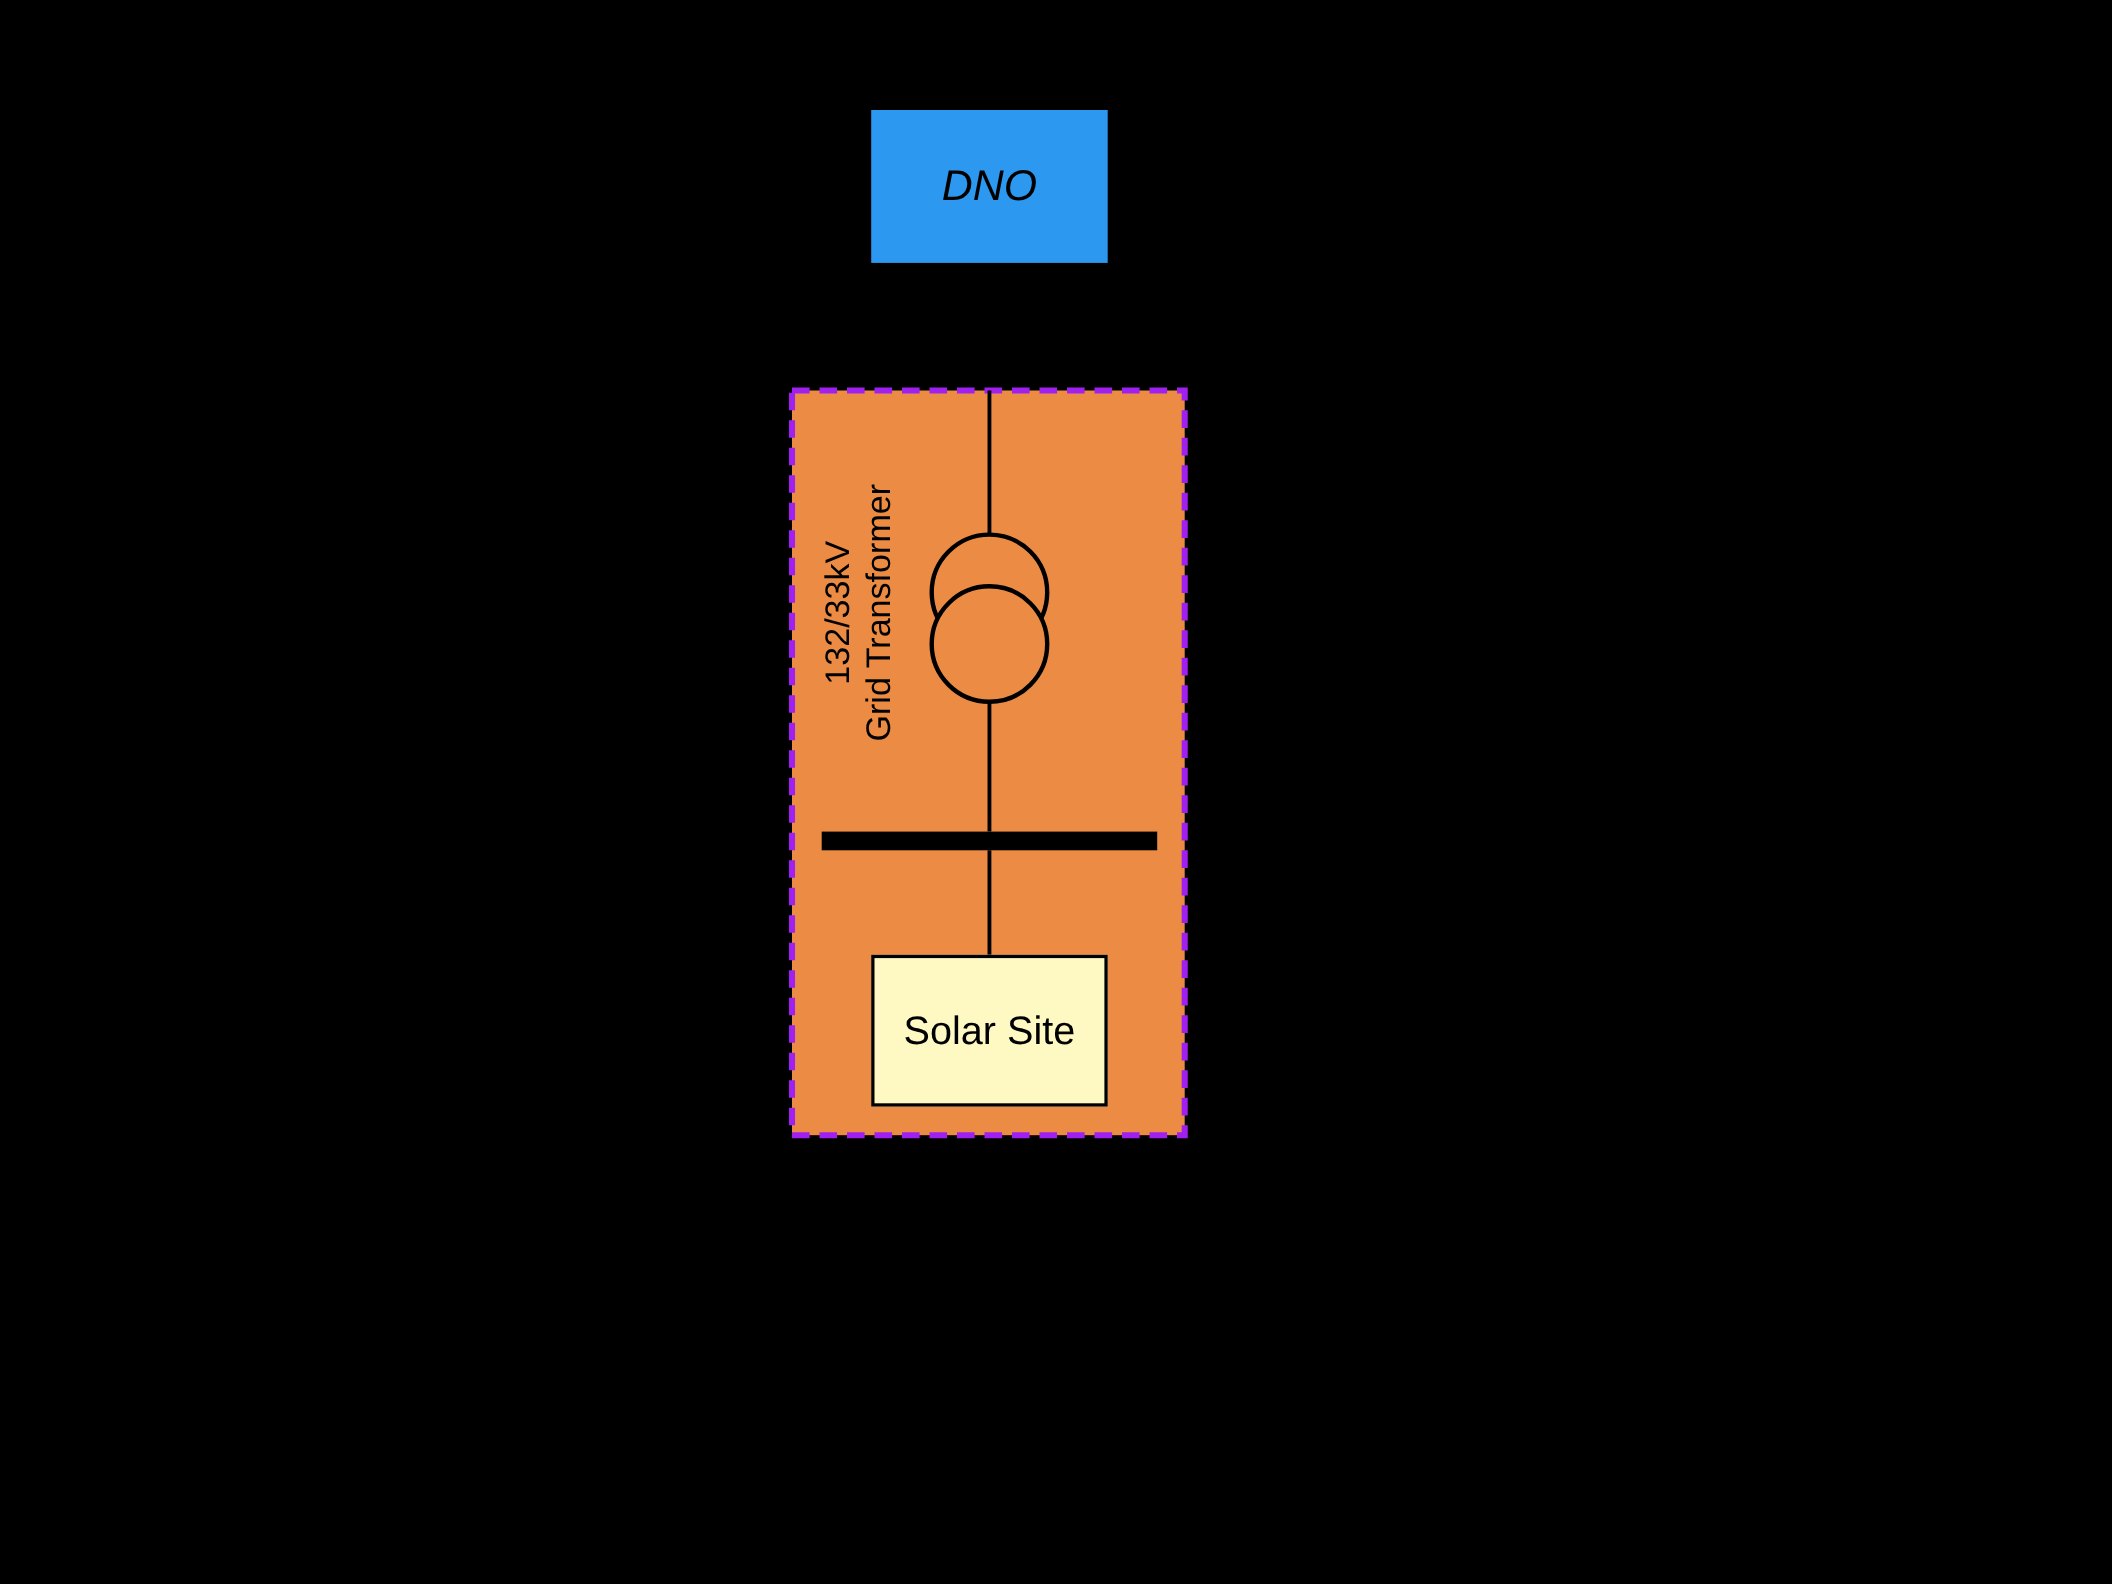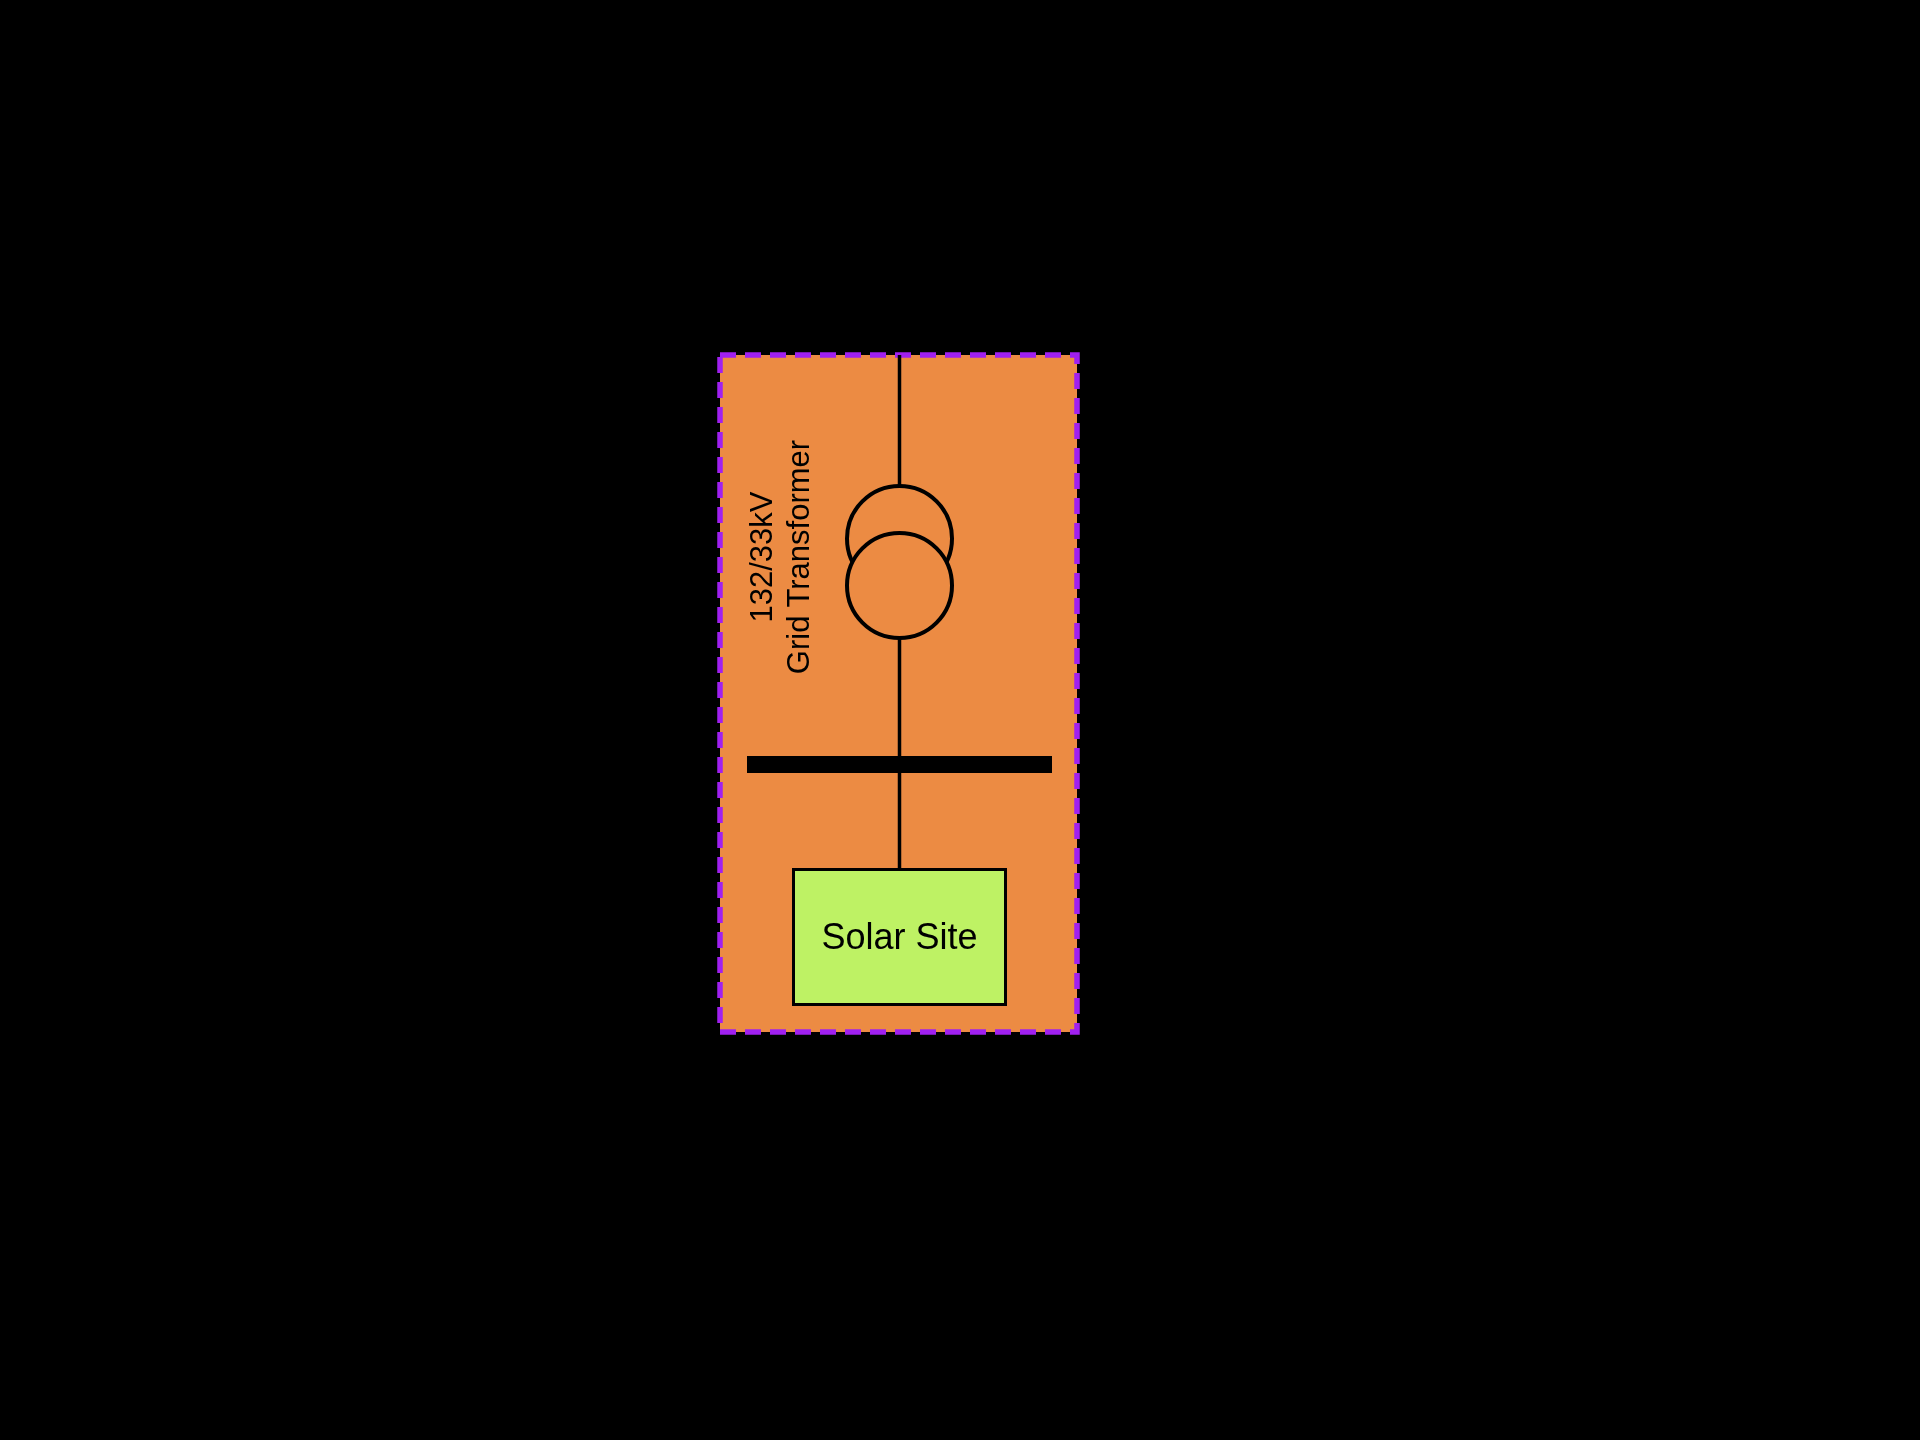--- a/index.html
+++ b/index.html
@@ -75,23 +75,26 @@
     <line x1="899.5" y1="355" x2="899.5" y2="756" stroke-width="3.5" stroke="#000000"></line>
 
     <circle cx="899.5" cy="538.5" r="52.5" stroke-width="4" fill="#EC8B43" stroke="#000000"></circle>
     <circle cx="899.5" cy="585.5" r="52.5" stroke-width="4" fill="#EC8B43" stroke="#000000"></circle>
 
     <rect x="747" y="756" width="305" height="17" fill="#000000"></rect>
 
     <line x1="899.5" y1="773" x2="899.5" y2="868" stroke-width="3.5" stroke="#000000"></line>
   </svg>
 
+  <div class="node dno-box" style="background-color: rgb(44, 152, 240);">
+    <span>DNO</span>
+  </div>
 
   <div class="transformer-label">
     <span>132/33kV</span>
     <span>Grid Transformer</span>
   </div>
 
-  <div class="node solar-box" style="background-color: #bef264;">
+  <div class="node solar-box" style="background-color: #fef9c3;">
     <span>Solar Site</span>
   </div>
 
 </div>
 
 </body></html>

